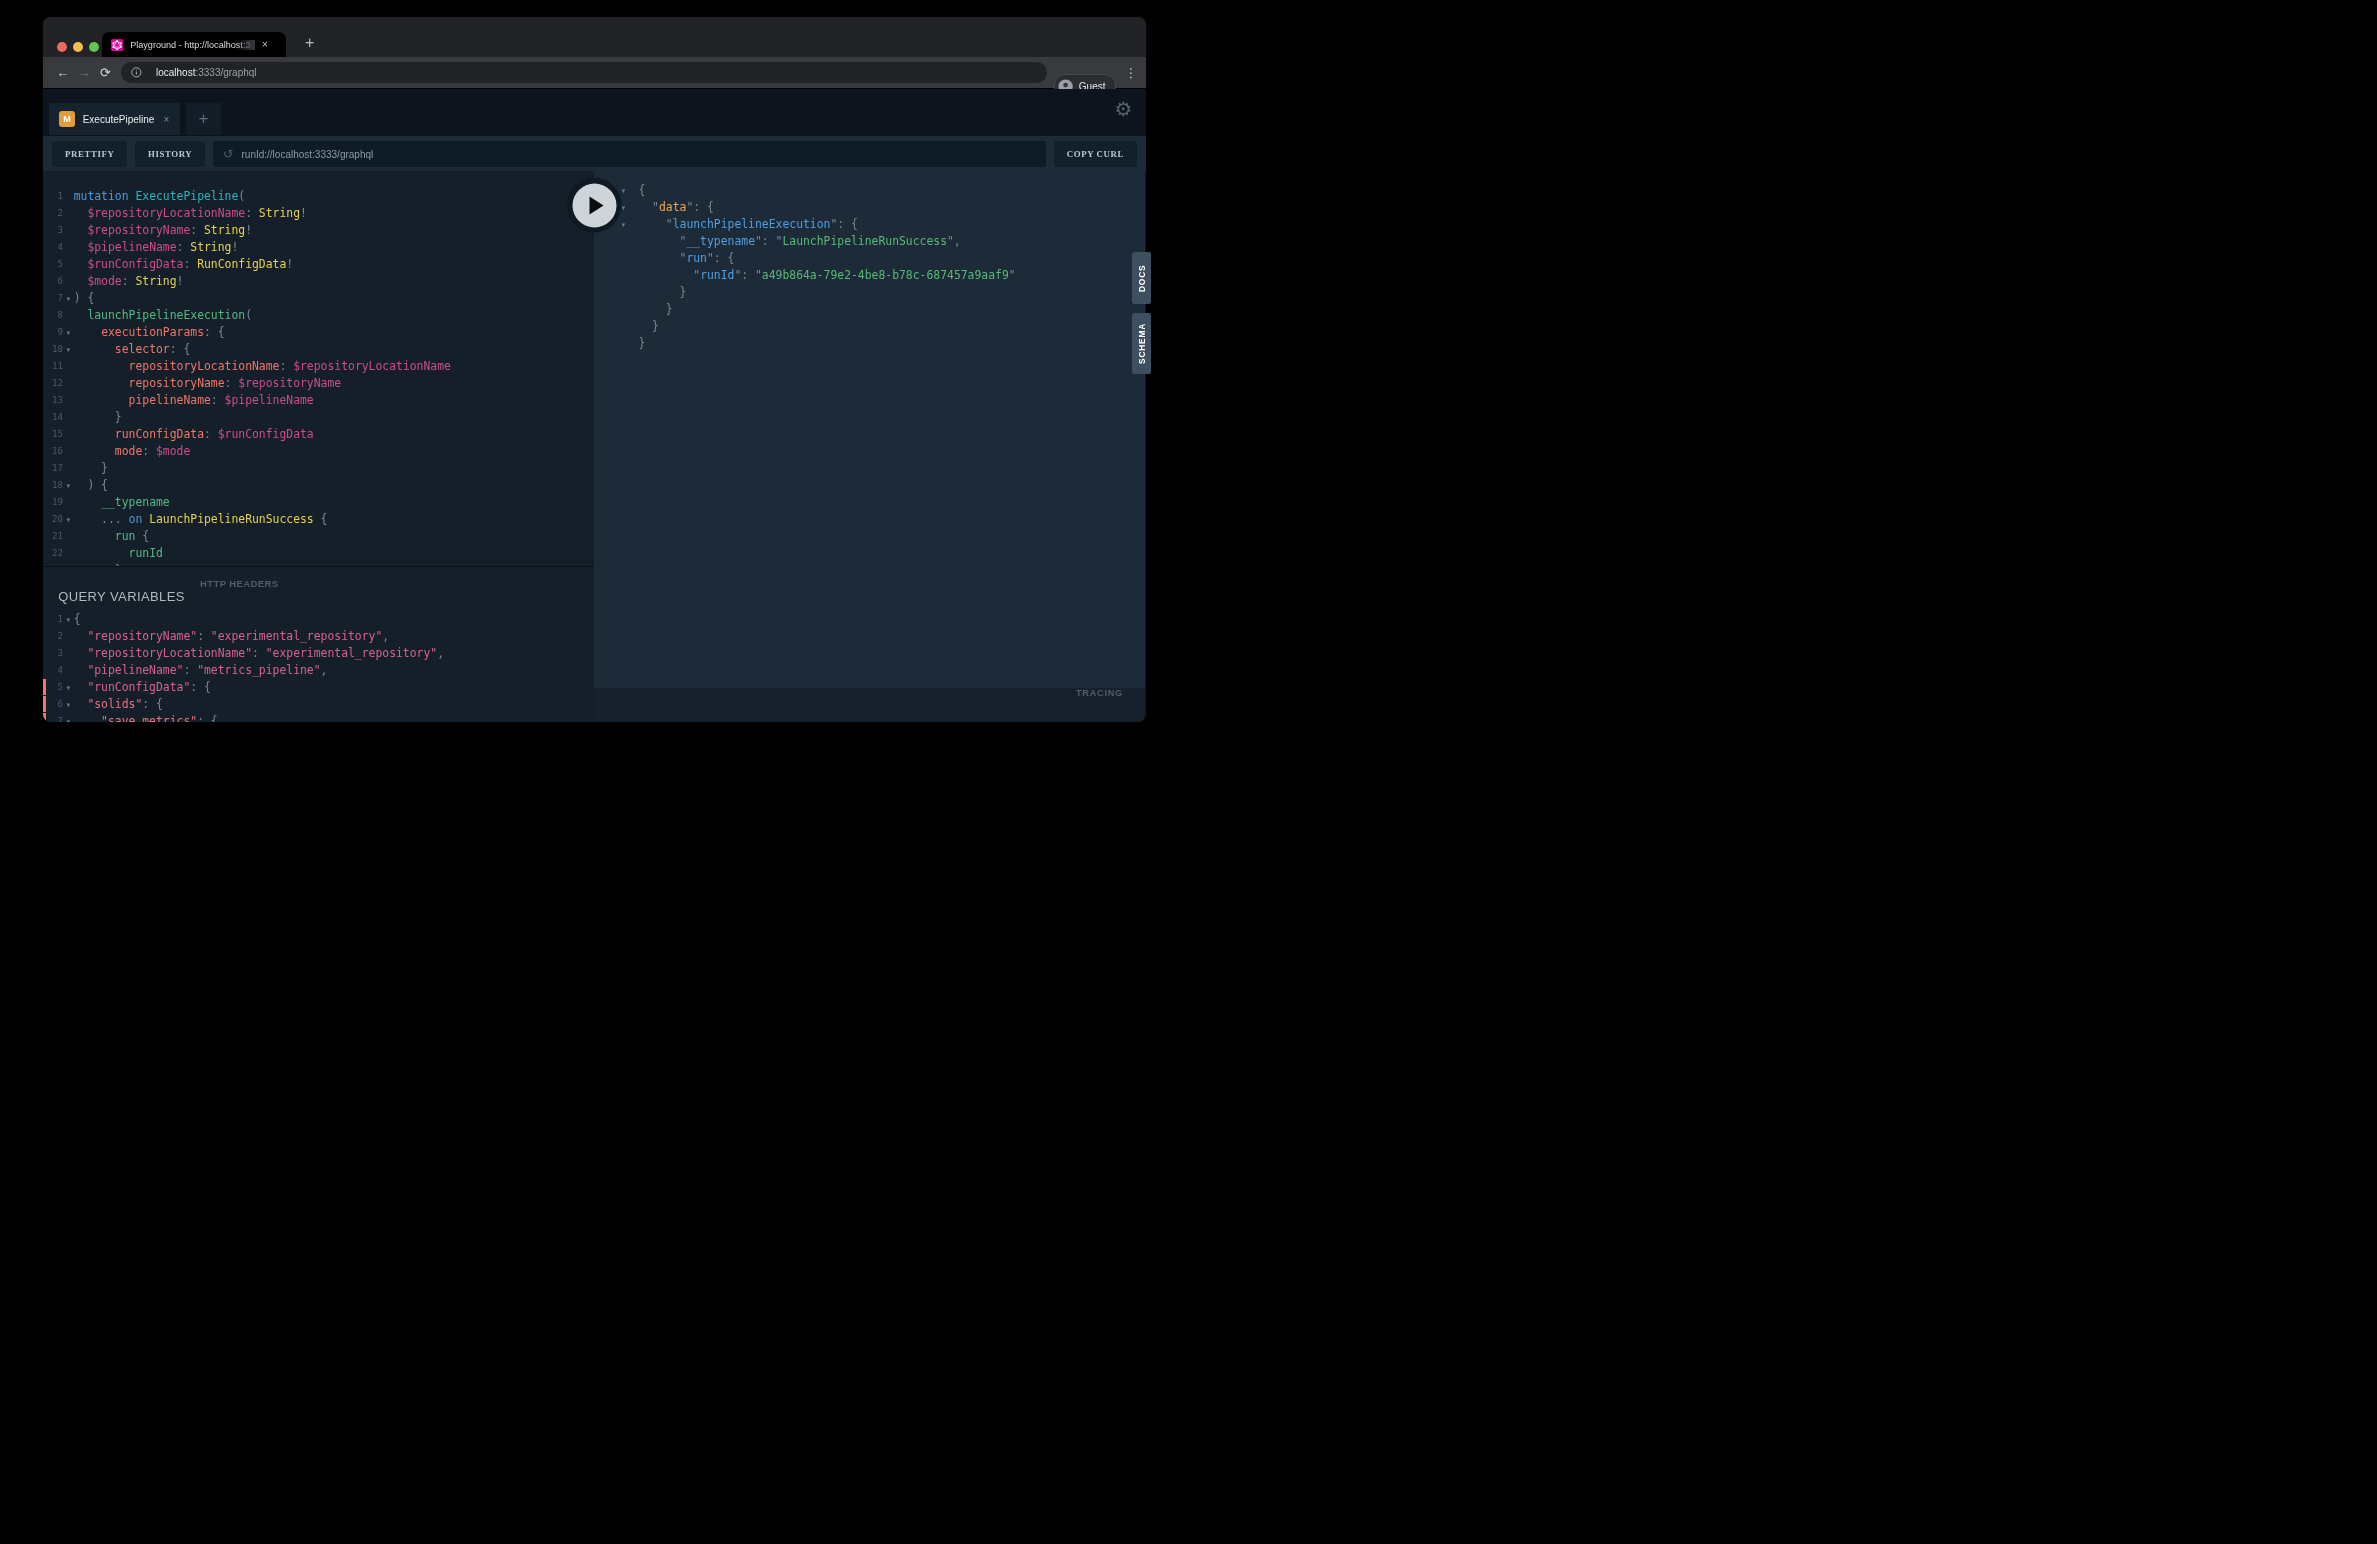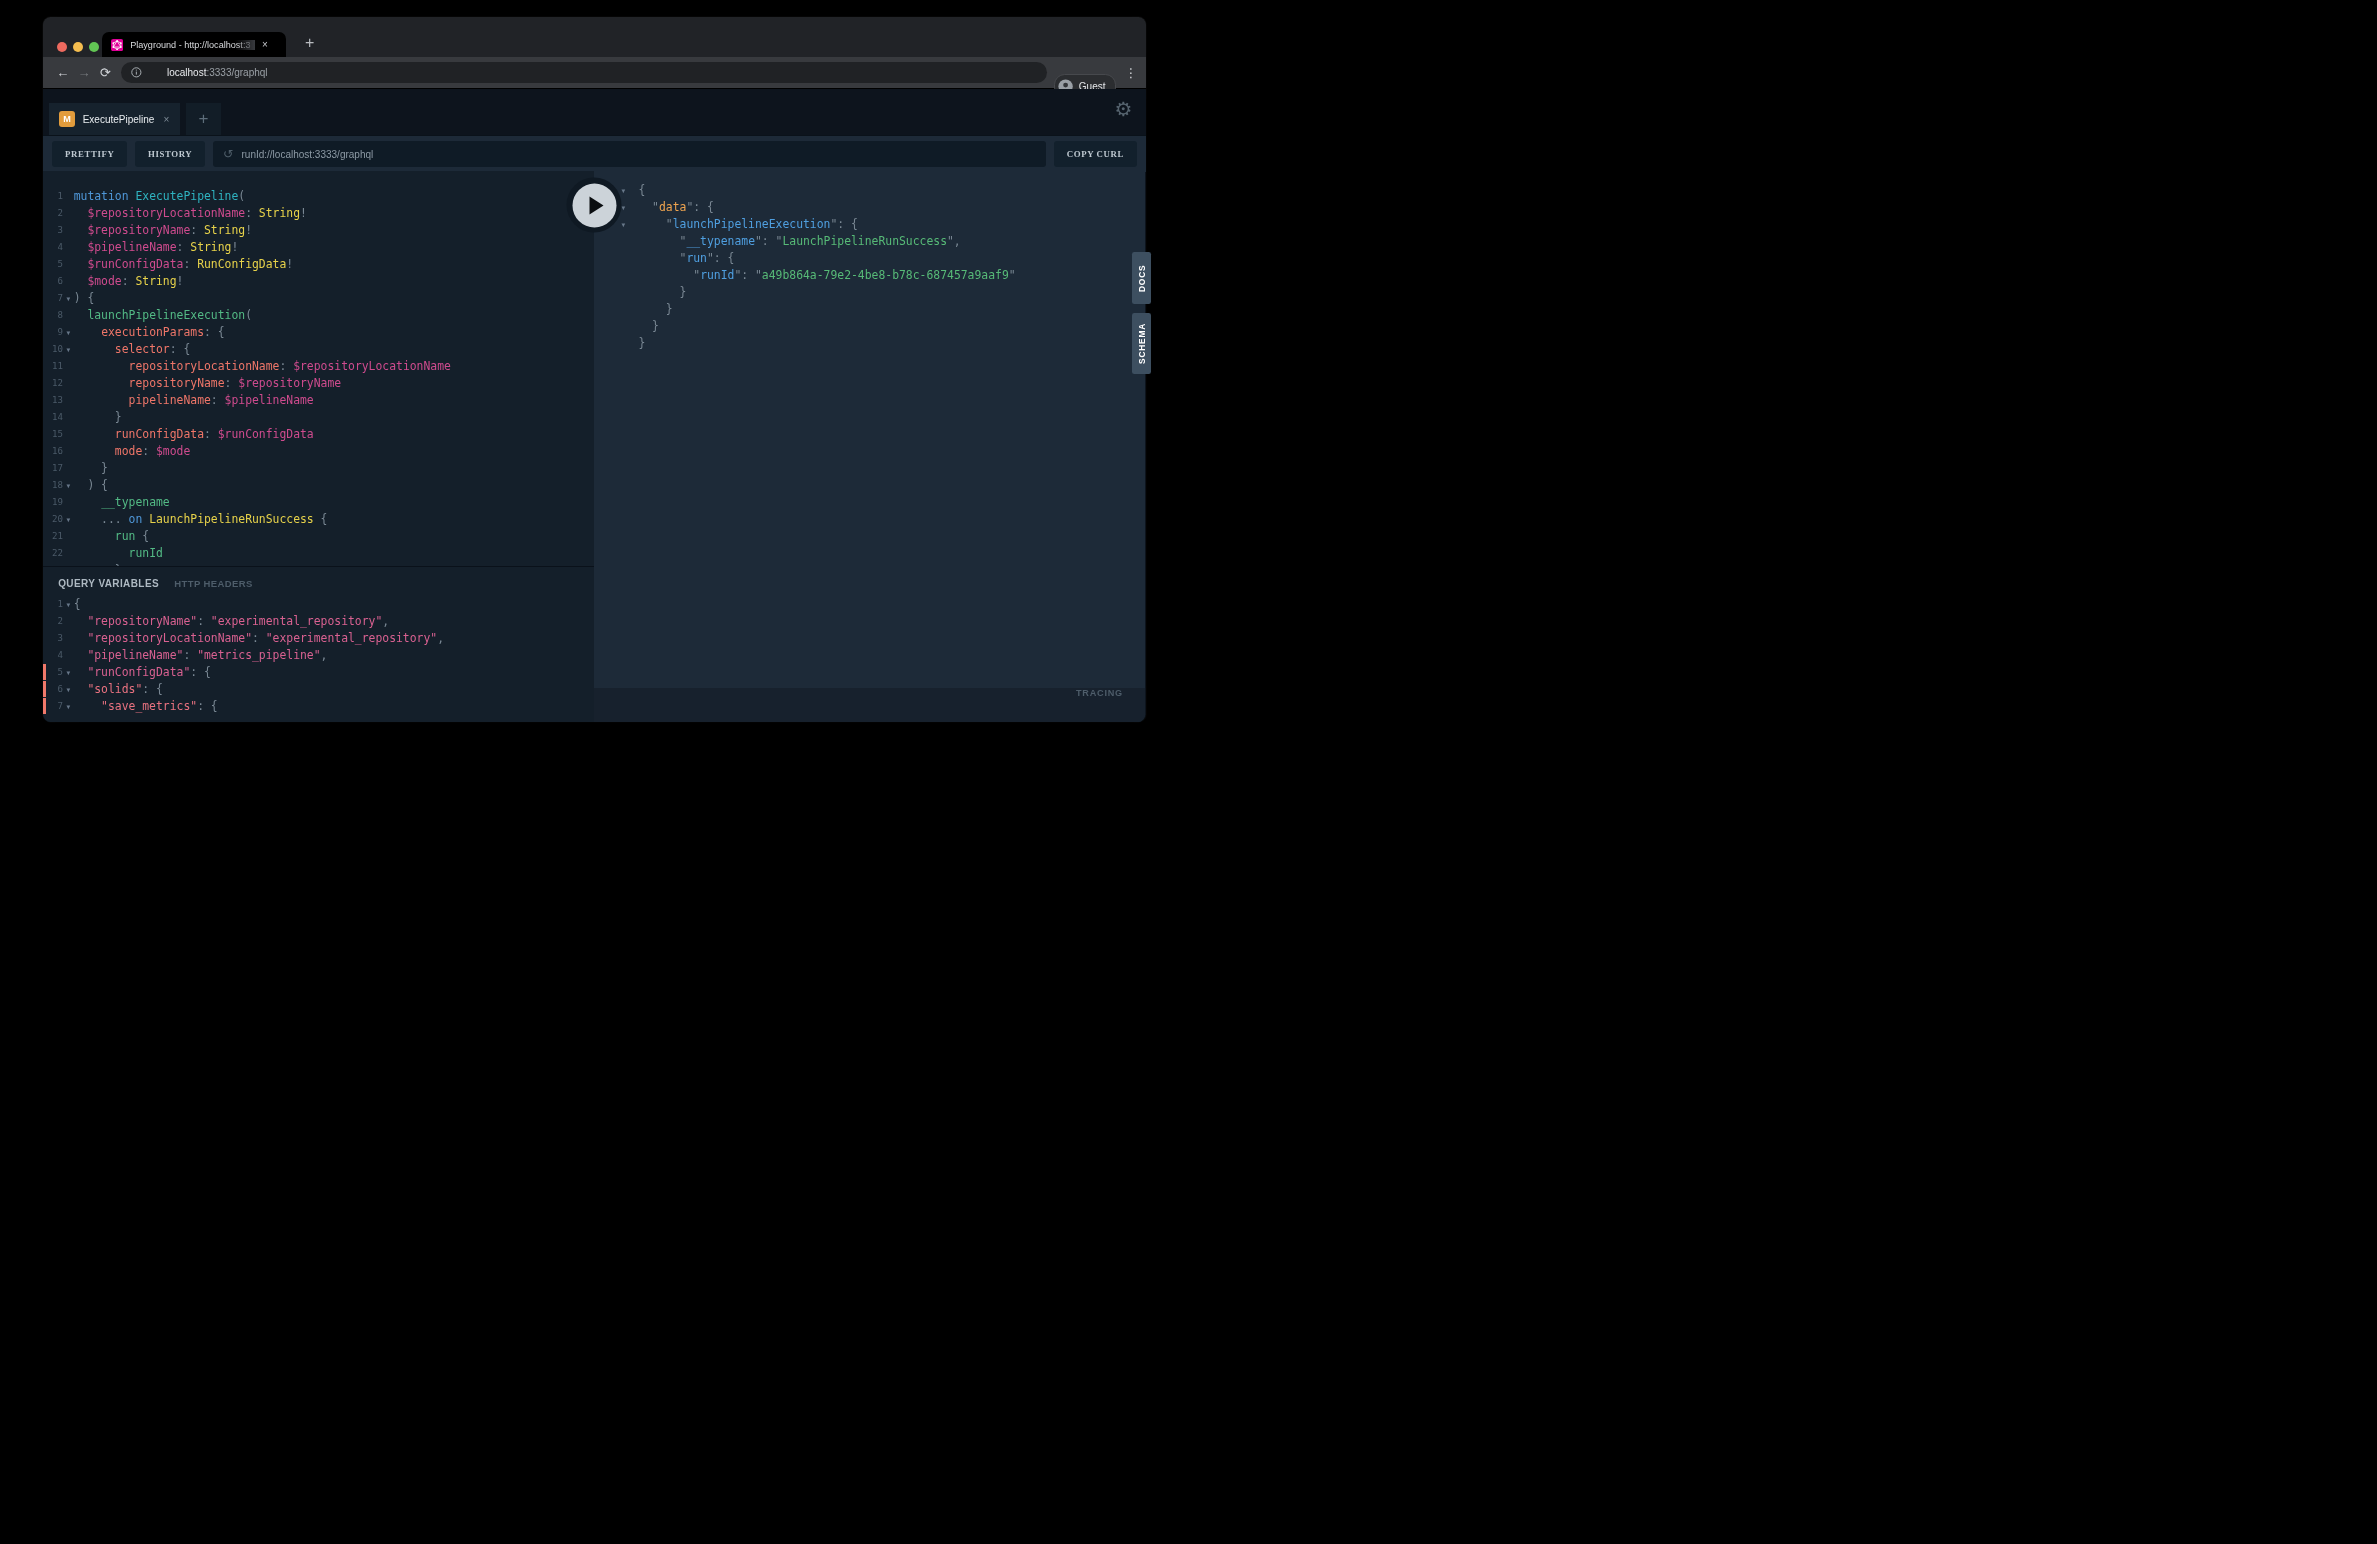--- a/index.html
+++ b/index.html
@@ -23,21 +23,21 @@
     border-radius:6.9px 6.9px 0 0; display:flex; align-items:center; padding:0 7.6px 0 9.1px; gap:6.9px;
   }
   .btab-title { color:#d9dbde; font-size:9.1px; white-space:nowrap; overflow:hidden; width:125px; position:relative; }
   .btab-title::after { content:""; position:absolute; right:0; top:0; bottom:0; width:20px;
     background:linear-gradient(90deg, rgba(56,58,62,0), #383a3e); }
   .btab-close { color:#c3c6ca; font-size:10px; cursor:default; }
   .newtab { position:absolute; left:256px; top:17px; color:#b9bcc0; font-size:16px; font-weight:400; width:21.3px; text-align:center; }
   .navbar { height:31px; background:#383a3e; display:flex; align-items:center; padding:0 9.1px; }
   .navico { width:21.3px; text-align:center; font-size:13px; color:#d2d5d9; flex:none; }
   .navico.dim { color:#76797d; }
-  .urlbox { flex:1; height:21.3px; background:#202225; border-radius:10.7px; display:flex; align-items:center; padding:0 10.7px; gap:25px; margin:0 7.6px 0 4.6px; }
+  .urlbox { flex:1; height:21.3px; background:#202225; border-radius:10.7px; display:flex; align-items:center; padding:0 10.7px; gap:14px; margin:0 7.6px 0 4.6px; }
   .url-host { color:#e8eaed; font-size:10px; }
   .url-rest { color:#9aa0a6; font-size:10px; }
   .guest { height:25px; border-radius:10.7px; background:#2b2d30; border:0.8px solid #47494d;
     display:flex; align-items:center; gap:5.3px; padding:0 9.1px 0 3px; color:#e4e6e9; font-size:10px; flex:none;margin-top:28px; }
   .menu-dots { color:#dadce0; font-size:12.2px; margin-left:9.1px; width:12.2px; text-align:center; flex:none; }
   
   .pg { position:absolute; top:72px; bottom:0; left:0; right:0; background:#0d141d; border-radius:0 0 7.6px 7.6px; }
   .pgtabs { height:46px; position:relative; }
   .pgtab { position:absolute; left:6.1px; bottom:0; height:32px; min-width:131px; background:#16222d;
     display:flex; align-items:center; gap:7.6px; padding:0 10px; }
@@ -52,21 +52,21 @@
   .tbtn { height:26px; padding:0 13px; background:#12202c; border-radius:3px; color:#bfc9d1; font-weight:bold;
     font-size:8.8px; letter-spacing:0.6px; display:flex; align-items:center; flex:none;font-family:Liberation Serif, serif; }
   .endpoint { flex:1; height:26px; background:#0f1b26; border-radius:3px; display:flex; align-items:center; gap:8.4px; padding:0 10px; }
   .hist-ico { color:#4e5d69; font-size:12.2px; font-family:"DejaVu Sans", sans-serif; }
   .endpoint-url { color:#8d9aa5; font-size:10px; }
   .pgmain { position:absolute; top:82px; bottom:0; left:0; right:0; display:flex; }
   .pane-left { width:551px; background:#141f2a; display:flex; flex-direction:column; border-radius:0 0 0 7.6px; }
   .editor { height:395px; overflow:hidden; padding-top:17px; }
   .vars { flex:1; border-top:0.8px solid #0a111a; overflow:hidden; border-radius:0 0 0 7.6px; position:relative; }
   .vars-head { padding:10.7px 0 0 15.2px; display:flex; gap:15.2px; }
-  .vh-active { color:#aeb9c2; font-weight:bold; font-size:10px; letter-spacing:0.4px; }
+  .vh-active { color:#aeb9c2; font-weight:normal; font-size:13px; letter-spacing:0.4px;margin-top:11px; }
   .vh-dim { color:#4e5d6a; font-weight:bold; font-size:9.5px; letter-spacing:0.4px; }
   .vars-code { padding-top:6.9px; }
   .pane-right { width:551px; background:#1d2a38; display:flex; flex-direction:column; border-radius:0 0 7.6px 0; position:relative; }
   .result { height:517px; overflow:hidden; padding-top:10.7px; }
   .tracing { flex:1; background:#17212d; border-radius:0 0 7.6px 0; display:flex; align-items:flex-start;
     justify-content:flex-end; padding-right:22px; color:#4e5d6a; font-weight:bold; font-size:9.1px; letter-spacing:0.8px; }
   
   .codeline { height:17px; line-height:17px; font-family:"DejaVu Sans Mono", monospace; font-size:11.4px;
     white-space:pre; display:flex; position:relative; }
   .gut { width:20px; text-align:right; color:#4b5a68; font-size:9.1px; flex:none; }

